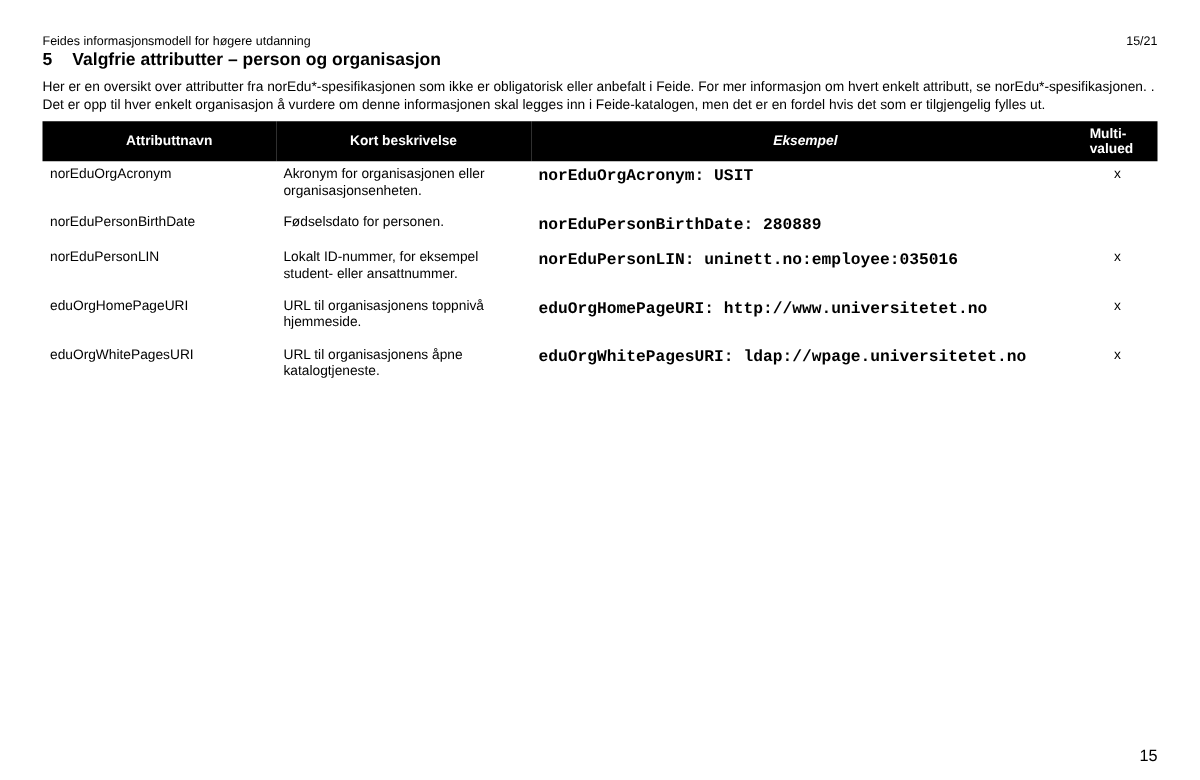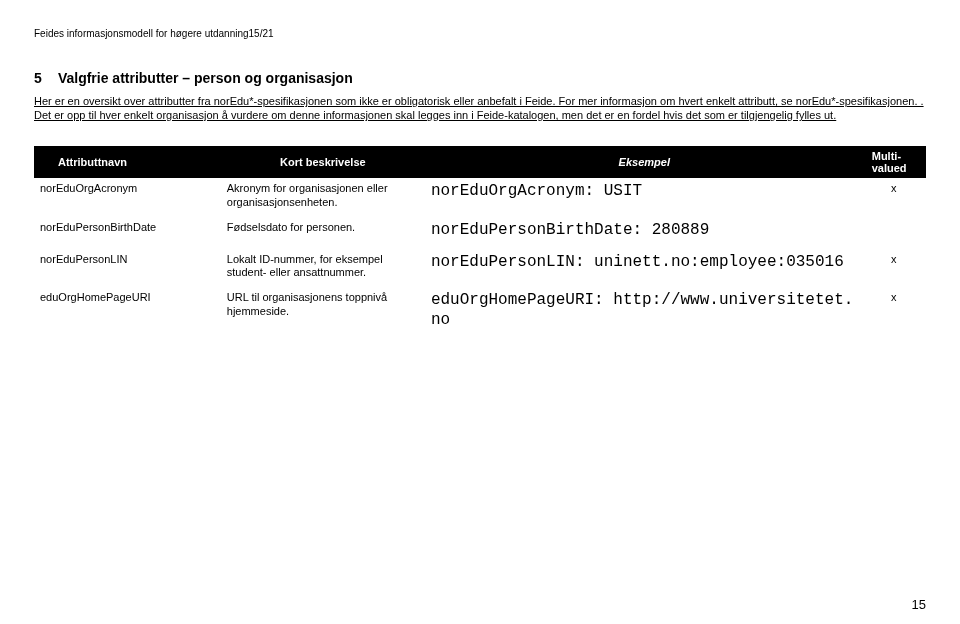--- a/index.html
+++ b/index.html
@@ -8,38 +8,37 @@
     font-family: Arial, Helvetica, sans-serif;
     font-size: 12px;
     color: #000;
     width: 960px;
     height: 624px;
     box-sizing: border-box;
     position: relative;
   }
   .header-row {
     display: flex;
-    justify-content: flex-start;
+    justify-content: space-between;
     font-size: 10px;
-    margin-bottom: 31px;
+    margin-bottom: 0;
   }
   .section-heading {
     font-size: 14px;
     font-weight: bold;
     margin-bottom: 8px;
   }
   .section-num {
     display: inline-block;
     width: 20px;
   }
   .intro {
     font-size: 11px;
     line-height: 1.28;
-    margin-bottom: 24px;
-    text-decoration: underline;
+    margin-bottom: 6px;
   }
   table {
     border-collapse: collapse;
     width: 100%;
     table-layout: fixed;
   }
   col.c0 { width: 183px; }
   col.c1 { width: 200px; }
   col.c2 { width: 430px; }
   col.c3 { width: 61px; }
@@ -65,22 +64,23 @@
     font-size: 11px;
     padding: 4px 8px 8px 6px;
     vertical-align: top;
     line-height: 1.22;
   }
   td.attr {
     font-family: Liberation Sans, sans-serif;
   }
   td.code {
     font-family: "Courier New", monospace;
-    font-size: 16px;
+    font-size: 13px;
     word-break: break-all;
+    font-weight: bold;
   }
   td.mv {
     text-align: center;
   }
   .footer-page {
     position: absolute;
     bottom: 12px;
     right: 34px;
     font-size: 13px;
   }
@@ -102,21 +102,21 @@
 
 <table>
   <colgroup>
     <col class="c0">
       <col class="c1">
       <col class="c2">
       <col class="c3">
   </colgroup>
   <thead>
     <tr>
-      <th style="text-align:left;padding-left:24px;">Attributtnavn</th>
+      <th style="text-align:center;padding-left:24px;">Attributtnavn</th>
       <th style="text-align:center;">Kort beskrivelse</th>
       <th class="ex">Eksempel</th>
       <th class="mv">
         <span>Multi-</span><br>
         <span>valued</span>
       </th>
     </tr>
   </thead>
   <tbody>
     <tr>
@@ -136,16 +136,22 @@
       <td>Lokalt ID-nummer, for eksempel student- eller ansattnummer.</td>
       <td class="code">norEduPersonLIN: uninett.no:employee:035016</td>
       <td class="mv">x</td>
     </tr>
     <tr>
       <td class="attr">eduOrgHomePageURI</td>
       <td>URL til organisasjonens toppnivå hjemmeside.</td>
       <td class="code">eduOrgHomePageURI: http://www.universitetet.no</td>
       <td class="mv">x</td>
     </tr>
+    <tr>
+      <td class="attr">eduOrgWhitePagesURI</td>
+      <td>URL til organisasjonens åpne katalogtjeneste.</td>
+      <td class="code">eduOrgWhitePagesURI: ldap://wpage.universitetet.no</td>
+      <td class="mv">x</td>
+    </tr>
   </tbody>
 </table>
 
 <div class="footer-page">15</div>
 
 </body></html>

